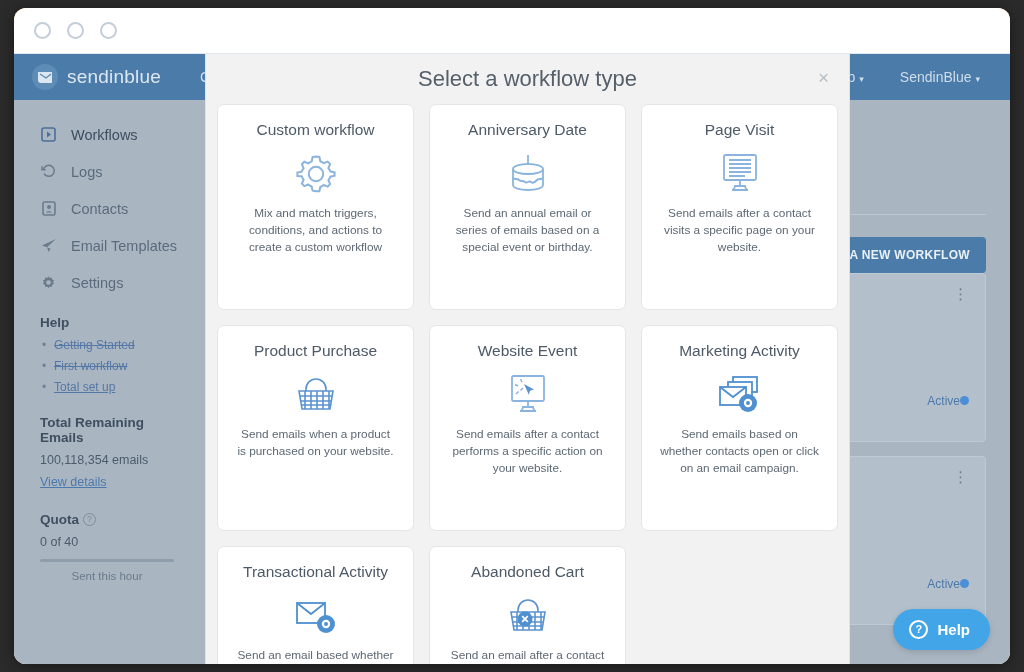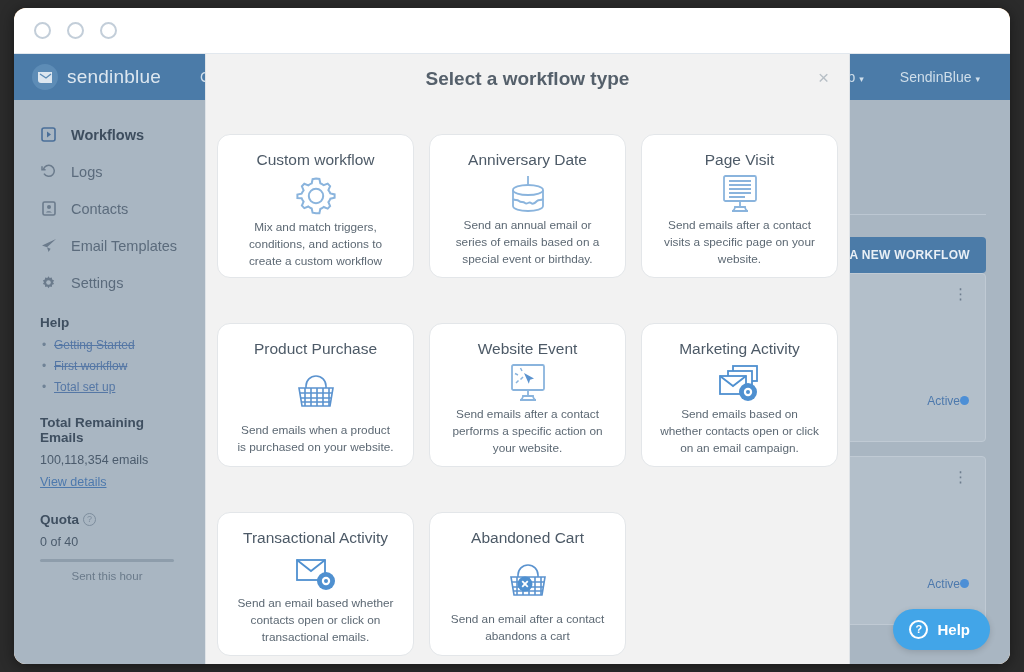--- a/index.html
+++ b/index.html
@@ -102,21 +102,21 @@
     z-index: 1;
   }
   .nav-item {
     display: flex;
     align-items: center;
     gap: 14px;
     padding: 10px 0 10px 26px;
     font-size: 14.5px;
     color: #5b6b7c;
   }
-  .nav-item.active { color: #3d4d5e; font-weight: bold; }
+  .nav-item.active { color: #3d4d5e; font-weight: normal; }
   .nav-icon { width: 17px; height: 17px; display: flex; align-items: center; justify-content: center; }
 
   .side-block { padding: 14px 26px 0 26px; }
   .side-h {
     font-size: 13.5px;
     font-weight: bold;
     color: #3f4f60;
     margin-bottom: 8px;
   }
   .help-list { list-style: none; }
@@ -282,49 +282,47 @@
     overflow: hidden;
   }
   .modal-head {
     height: 50px;
     display: flex;
     align-items: center;
     justify-content: center;
     position: relative;
   }
   .modal-title {
-    font-size: 19px;
+    font-size: 22px;
     color: #55606b;
-    font-weight: bold;
   }
   .modal-close {
     position: absolute;
     right: 20px;
     top: 16px;
     font-size: 19px;
     color: #b7bfc6;
     line-height: 16px;
   }
   .grid {
     padding: 0 11px;
     display: grid;
     grid-template-columns: repeat(3, 1fr);
     gap: 15px;
   }
   .card {
     background: #ffffff;
     border: 1px solid #e3e6e9;
-    border-radius: 13px;
-    height: 144px;
+    border-radius: 7px;
+    height: 206px;
     padding: 16px 14px 10px 14px;
     text-align: center;
     display: flex;
     flex-direction: column;
     align-items: center;
-    margin-top: 30px;
   }
   .card-title {
     font-size: 15.5px;
     color: #4d5a67;
     margin-bottom: 4px;
   }
   .card-icon {
     height: 62px;
     display: flex;
     align-items: center;

